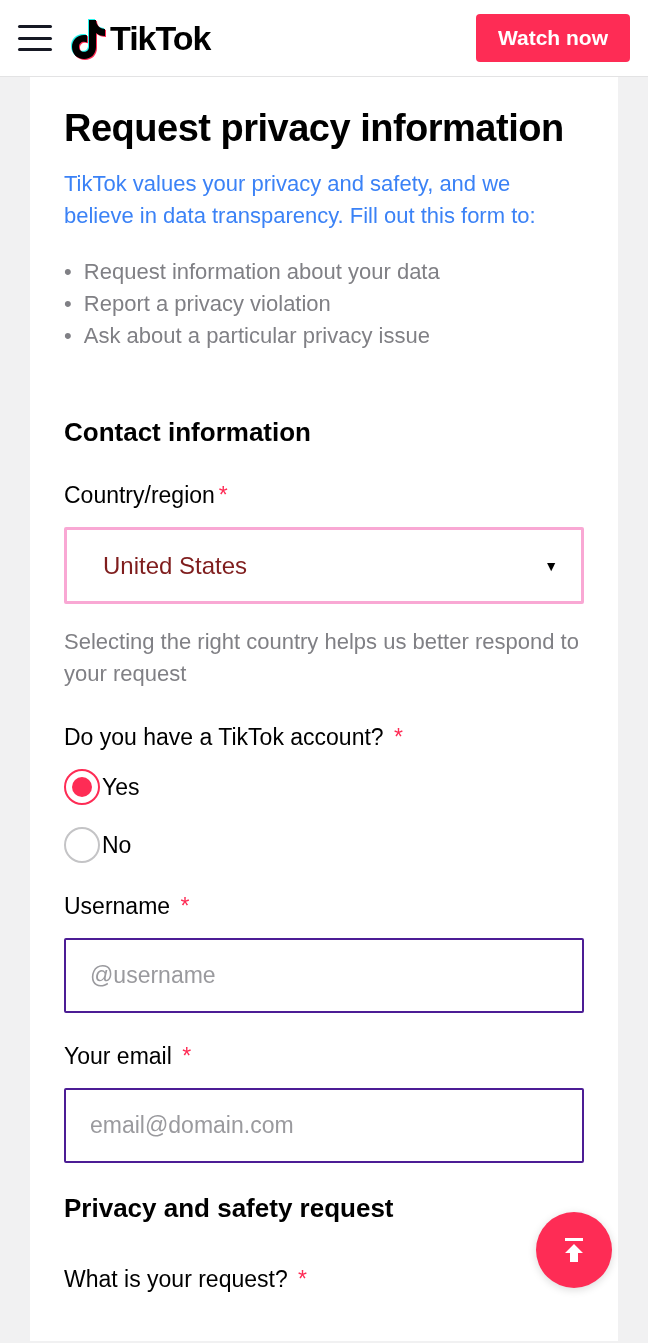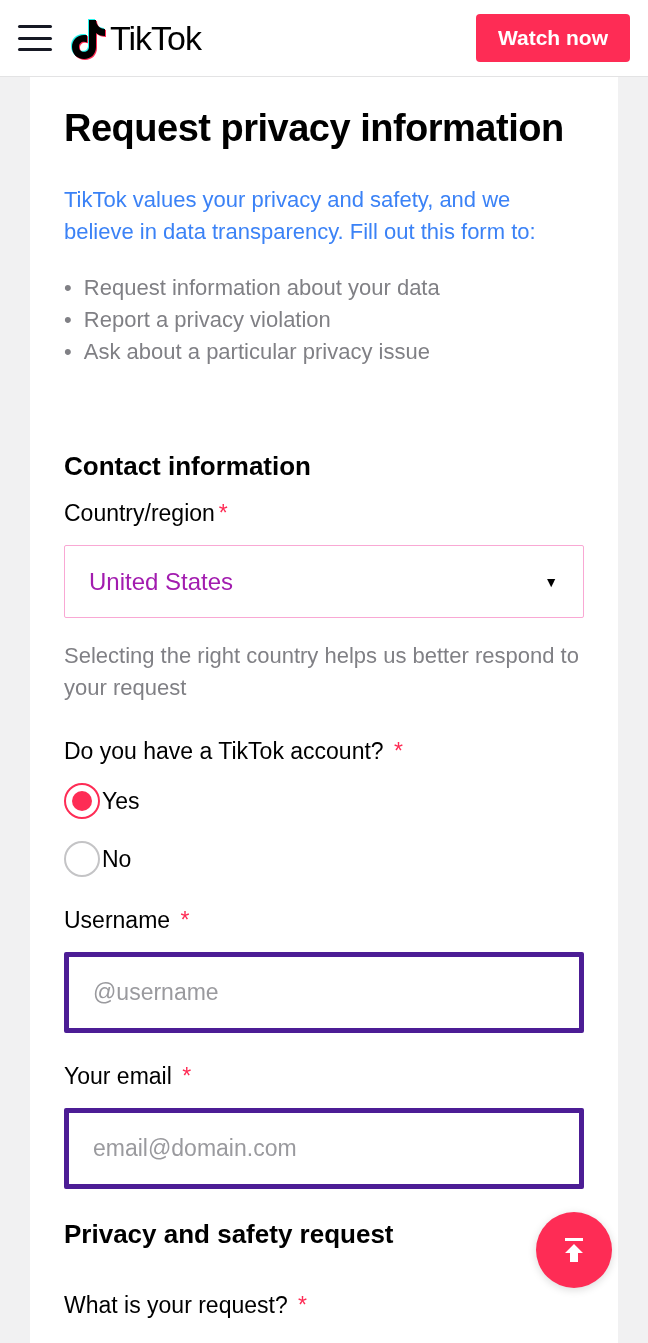--- a/index.html
+++ b/index.html
@@ -3,42 +3,42 @@
 <meta charset="utf-8">
 <style>
 *{box-sizing:border-box;margin:0;padding:0;font-family:-apple-system,BlinkMacSystemFont,"Segoe UI",Helvetica,Arial,sans-serif}
 body{width:648px;height:1343px;background:#f1f1f2;overflow:hidden;position:relative}
 .header{background:#fff;border-bottom:1px solid #e3e3e4;display:flex;align-items:center;justify-content:space-between;padding:14px 18px}
 .left-head{display:flex;align-items:center;gap:16px}
 .hamburger{width:34px;height:26px;display:flex;flex-direction:column;justify-content:space-between;cursor:pointer}
 .hamburger span{display:block;height:3px;background:#161823;border-radius:2px}
 .logo-wrap{display:flex;align-items:center;gap:4px}
 .logo-icon{width:38px;height:44px;position:relative}
-.logo-text{font-size:34px;font-weight:400;color:#000;letter-spacing:-1px}
+.logo-text{font-size:34px;font-weight:700;color:#000;letter-spacing:-1px}
 .watch-btn{background:#fe2c55;color:#fff;border:none;padding:12px 22px;font-size:21px;font-weight:600;border-radius:4px;cursor:pointer}
 .card{background:#fff;margin:0 30px;padding:30px 34px;min-height:1245px}
-.page-title{font-size:38px;font-weight:800;color:#000;margin-bottom:34px;letter-spacing:-0.5px}
+.page-title{font-size:38px;font-weight:800;color:#000;margin-bottom:18px;letter-spacing:-0.5px}
 .intro{font-size:22px;color:#3b82f6;margin-bottom:24px;line-height:1.45}
-.bullet-list{margin-bottom:84px}
+.bullet-list{margin-bottom:66px}
 .bullet{font-size:22px;color:#808085;line-height:1.45}
 .bullet::before{content:"• ";margin-right:6px}
-.section-title{font-size:26px;font-weight:700;color:#000;margin-bottom:18px}
+.section-title{font-size:26px;font-weight:700;color:#000;margin-bottom:34px}
 .field-label{font-size:23px;color:#000;margin-bottom:18px;display:block}
 .req{color:#fe2c55;margin-left:4px}
 .select-wrap{position:relative;margin-bottom:22px}
-.select{width:100%;border:1px solid #f9a8d4;padding:22px 24px;font-size:24px;color:#a21caf;background:#fff;appearance:none;cursor:pointer;border-radius:2px}
+.select{width:100%;border:3px solid #f9a8d4;padding:22px 36px;font-size:24px;color:#7f1d1d;background:#fff;appearance:none;cursor:pointer;border-radius:2px}
 .select-wrap::after{content:"▼";position:absolute;right:26px;top:50%;transform:translateY(-50%);font-size:14px;color:#000;pointer-events:none}
 .hint{font-size:22px;color:#808085;line-height:1.45;margin-bottom:34px}
 .radio-group{margin-bottom:30px}
 .radio-row{display:flex;align-items:center;gap:2px;margin-bottom:22px;cursor:pointer}
 .radio-outer{width:36px;height:36px;border-radius:50%;border:2px solid #c4c4c6;display:flex;align-items:center;justify-content:center}
 .radio-outer.selected{border-color:#fe2c55}
 .radio-inner{width:20px;height:20px;border-radius:50%;background:#fe2c55}
 .radio-label{font-size:23px;color:#000}
-.text-input{width:100%;border:5px solid #4c1d95;padding:22px 24px;font-size:23px;background:#fff;border-radius:2px;margin-bottom:30px}
+.text-input{width:100%;border:2px solid #4c1d95;padding:22px 24px;font-size:23px;background:#fff;border-radius:2px;margin-bottom:30px}
 .text-input::placeholder{color:#9a9a9e}
 .fab{position:absolute;right:36px;bottom:55px;width:76px;height:76px;border-radius:50%;background:#fe2c55;display:flex;align-items:center;justify-content:center;cursor:pointer;box-shadow:0 2px 8px rgba(0,0,0,0.15)}
 </style>
 </head>
 <body>
 
 <div class="header">
   <div class="left-head">
     <div class="hamburger">
       <span></span>

